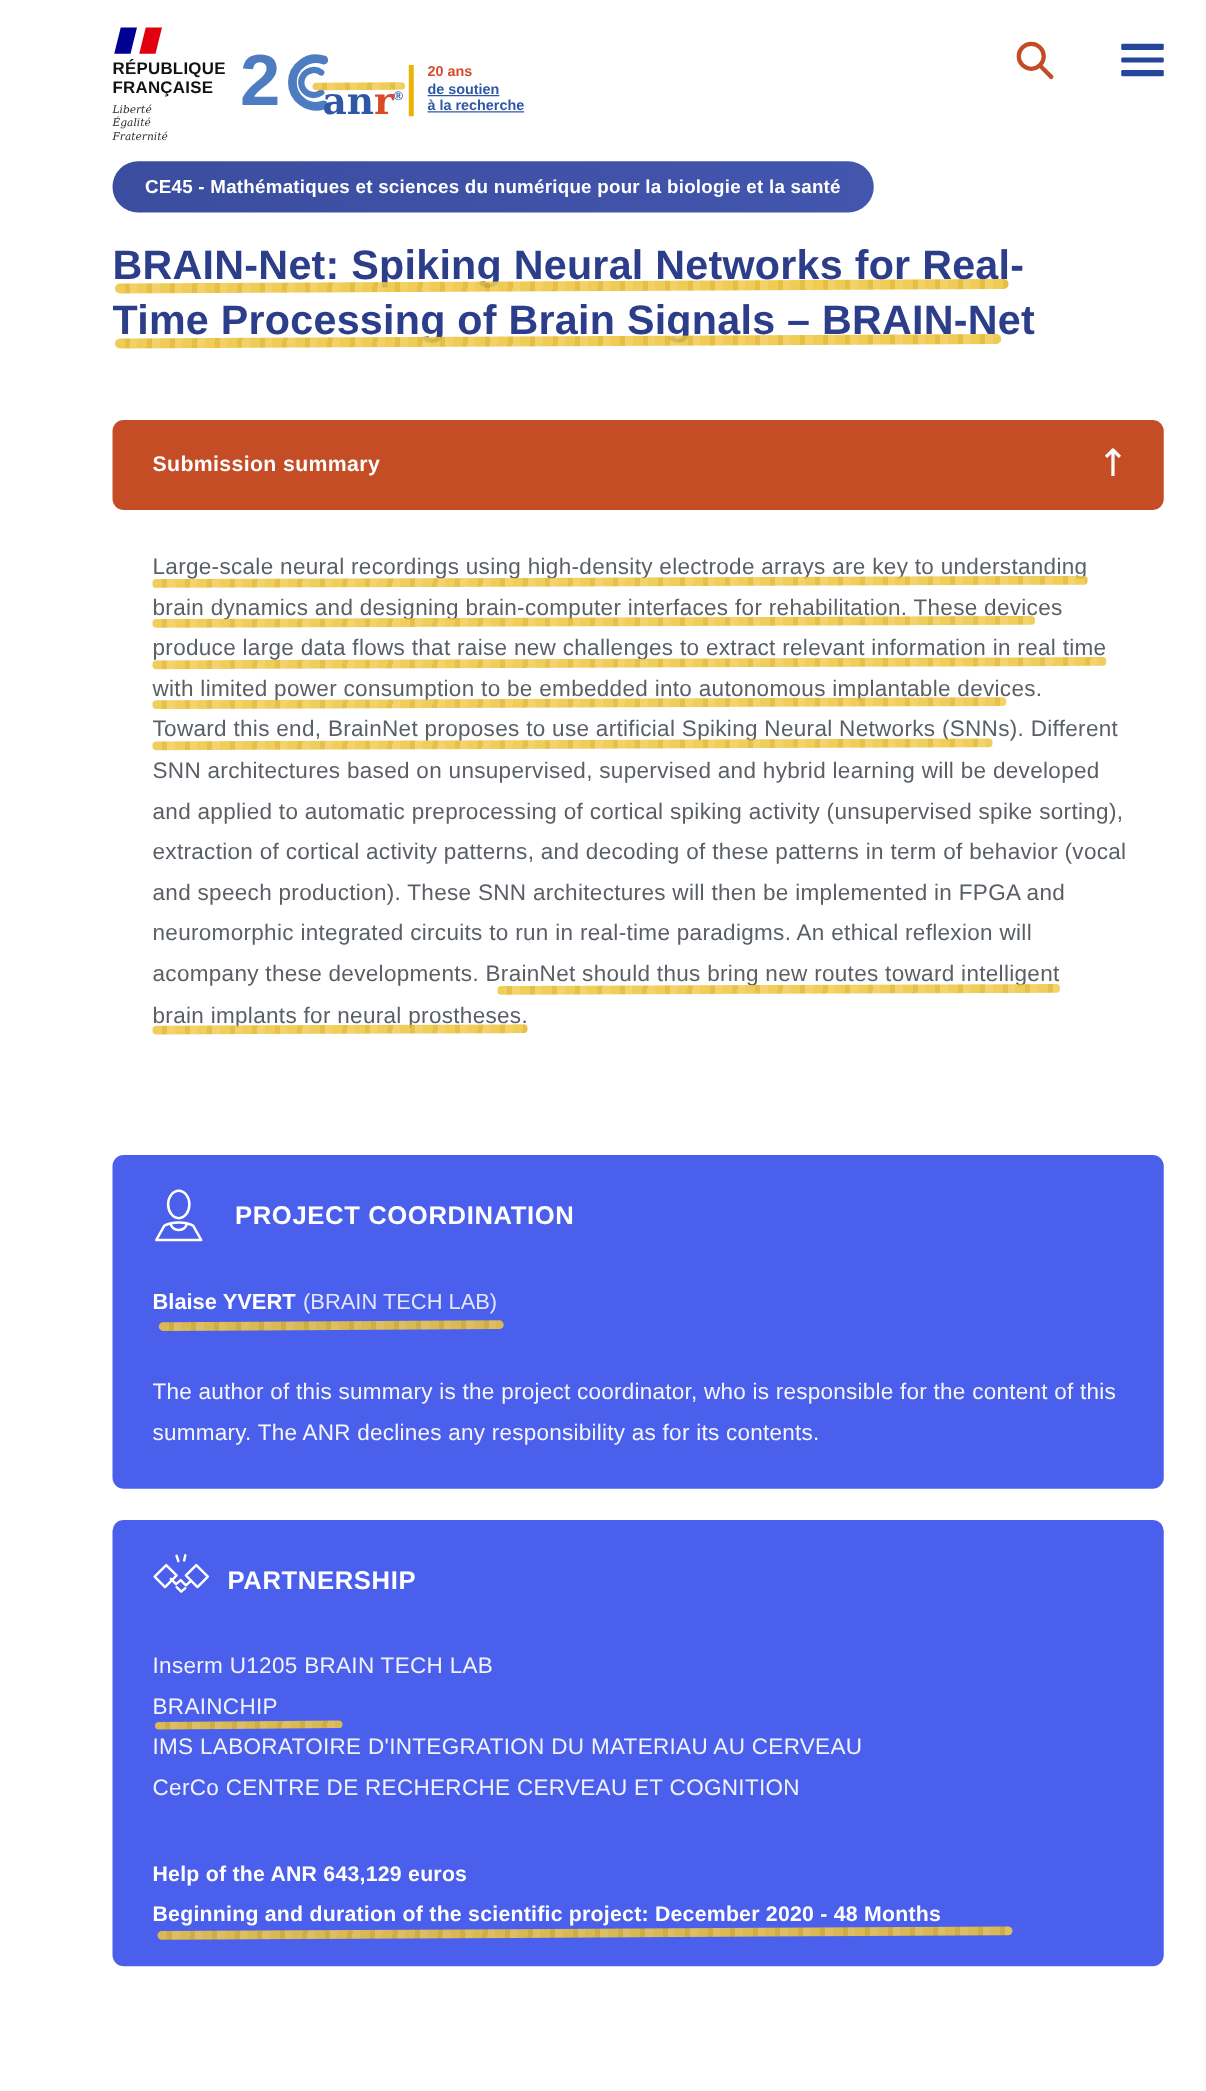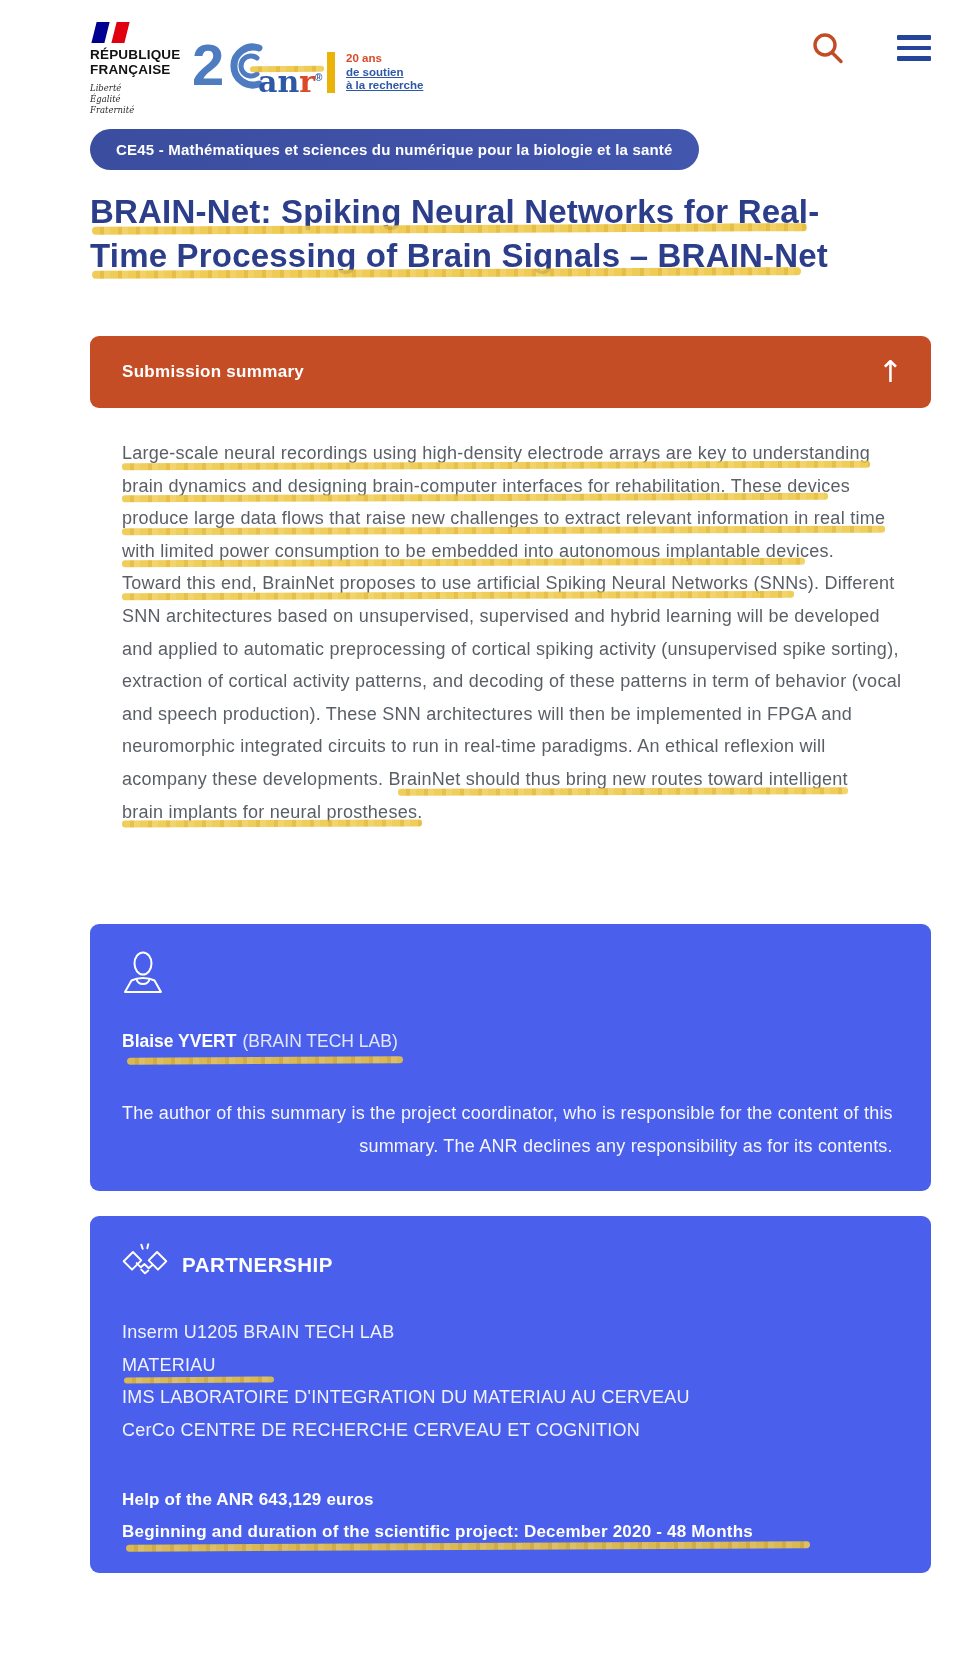--- a/index.html
+++ b/index.html
@@ -18,21 +18,21 @@
   .rf-flag .fr { left:24px; background:#E1000F; }
   .rf-name { font-weight:bold; color:#121212; font-size:13.5px; line-height:15px; letter-spacing:.2px; }
   .rf-motto { font-family:"DejaVu Serif", serif; font-style:italic; font-size:8.5px; color:#2b2b2b; line-height:11px; margin-top:6px; }
 
   .anr { position:absolute; left:102px; top:18px; height:62px; width:310px; }
   .anr-num { position:absolute; left:0; top:-2px; font-size:58px; line-height:58px; font-weight:600; color:#4E7CC1; }
   .anr-arcs { position:absolute; left:34px; top:3px; }
   .anr-word { position:absolute; left:66px; top:24px; font-family:"DejaVu Serif", serif; font-weight:bold; font-size:30px; line-height:32px; color:#2E57A6;text-align:center; }
   .anr-word .r { color:#D84A28; }
   .anr-reg { font-size:10px; vertical-align:super; color:#2E57A6; font-family:"Liberation Sans",sans-serif; font-weight:bold; }
-  .anr-tag { position:absolute; left:135px; top:14px; border-left:8px solid #eab308; padding-left:11px; font-size:11.5px; font-weight:bold; line-height:13.5px; white-space:nowrap; }
+  .anr-tag { position:absolute; left:135px; top:14px; border-left:4px solid #eab308; padding-left:11px; font-size:11.5px; font-weight:bold; line-height:13.5px; white-space:nowrap; }
   .tag-red { color:#D84A28; } .tag-blue { color:#2E57A6;text-decoration:underline; }
 
   .search-btn { position:absolute; right:86px; top:12px; width:34px; height:34px; cursor:pointer; background:none; border:none; }
   .burger { position:absolute; right:0; top:15px; width:34px; height:26px; cursor:pointer; background:none; border:none; }
   .burger i { display:block; height:4.5px; background:#25459A; border-radius:1px; margin-bottom:6px; }
   .burger i:last-child { margin-bottom:0; }
 
   
   .scr {
     background:repeating-linear-gradient(92deg,#EDC53F 0 8px,#E3B52C 8px 12px,#F0CC52 12px 18px);
@@ -79,21 +79,21 @@
   .c-head { position:absolute; left:30px; display:flex; align-items:center; gap:22px; }
   .card1 .c-head { top:26px; }
   .card2 .c-head { top:24px;gap:12px; }
   .c-title { font-size:20.5px; font-weight:bold; letter-spacing:.5px; }
 
   .coord-line { position:absolute; left:32px; top:107px; font-size:17.5px; }
   .coord-line .name { font-weight:bold; }
   .coord-line .lab { color:rgba(255,255,255,.85); margin-left:6px; }
   .scr-name { position:absolute; left:37px; top:133px; width:276px; height:7px; }
   .disc { position:absolute; left:32px; top:173px; font-size:18px; line-height:33px; color:rgba(255,255,255,.95); letter-spacing:.2px; }
-  .disc div { white-space:nowrap;text-align:right; }
+  .disc div { white-space:nowrap; }
 
   .partners { position:absolute; left:32px; top:100px; font-size:18px; line-height:32.5px; color:rgba(255,255,255,.92); letter-spacing:.25px; }
   .partner { position:relative; display:table; white-space:nowrap; }
   .partner.hl::after {
     content:""; position:absolute; left:2px; bottom:-2px; width:150px; height:6px;
     border-radius:3px; opacity:.88; transform:rotate(-.4deg);
     background:repeating-linear-gradient(92deg,#EDC53F 0 8px,#E3B52C 8px 12px,#F0CC52 12px 18px);
   }
   .metrics { position:absolute; left:32px; top:268px; font-size:17px; font-weight:bold; line-height:32px; letter-spacing:.2px; }
   .metrics div { white-space:nowrap; }
@@ -189,20 +189,21 @@
 
   <section class="card card1">
     <div class="c-head">
       <svg class="icon-svg" width="46" height="46" viewBox="0 0 46 46">
         <g fill="none" stroke="#fff" stroke-width="2" stroke-linejoin="round">
           <ellipse cx="23" cy="13.5" rx="8.5" ry="11"></ellipse>
           <path d="M5 42 L11.5 30.5 C15 28.7 18.5 28 23 28 C27.5 28 31 28.7 34.5 30.5 L41 42 Z"></path>
           <path d="M16.5 28.5 a6.5 5.5 0 0 0 13 0"></path>
         </g>
       </svg>
+      <span class="c-title">PROJECT COORDINATION</span>
     </div>
     <div class="coord-line">
       <span class="name">Blaise YVERT</span><span class="lab">(BRAIN TECH LAB)</span>
     </div>
     <div class="scr scr-name"></div>
     <div class="disc">
       <div>The author of this summary is the project coordinator, who is responsible for the content of this</div>
       <div>summary. The ANR declines any responsibility as for its contents.</div>
     </div>
   </section>
@@ -216,21 +217,21 @@
           <path d="M4 23 L14 13 L23 22 L13 32 Z"></path>
           <path d="M50 23 L40 13 L31 22 L41 32 Z"></path>
           <path d="M18 25 l4.5 4.5 l4 -3.5 l4.5 4.5 l4 -3.5"></path>
           <path d="M23 32 l4 4 l3.5 -3"></path>
         </g>
       </svg>
       <span class="c-title">PARTNERSHIP</span>
     </div>
     <div class="partners">
       <div class="partner">Inserm U1205 BRAIN TECH LAB</div>
-      <div class="partner hl">MATERIAU</div>
+      <div class="partner hl">BRAINCHIP</div>
       <div class="partner">IMS LABORATOIRE D'INTEGRATION DU MATERIAU AU CERVEAU</div>
       <div class="partner">CerCo CENTRE DE RECHERCHE CERVEAU ET COGNITION</div>
     </div>
     <div class="metrics">
       <div>Help of the ANR 643,129 euros</div>
       <div>Beginning and duration of the scientific project: December 2020 - 48 Months</div>
     </div>
     <div class="scr scr-long"></div>
   </section>
 

